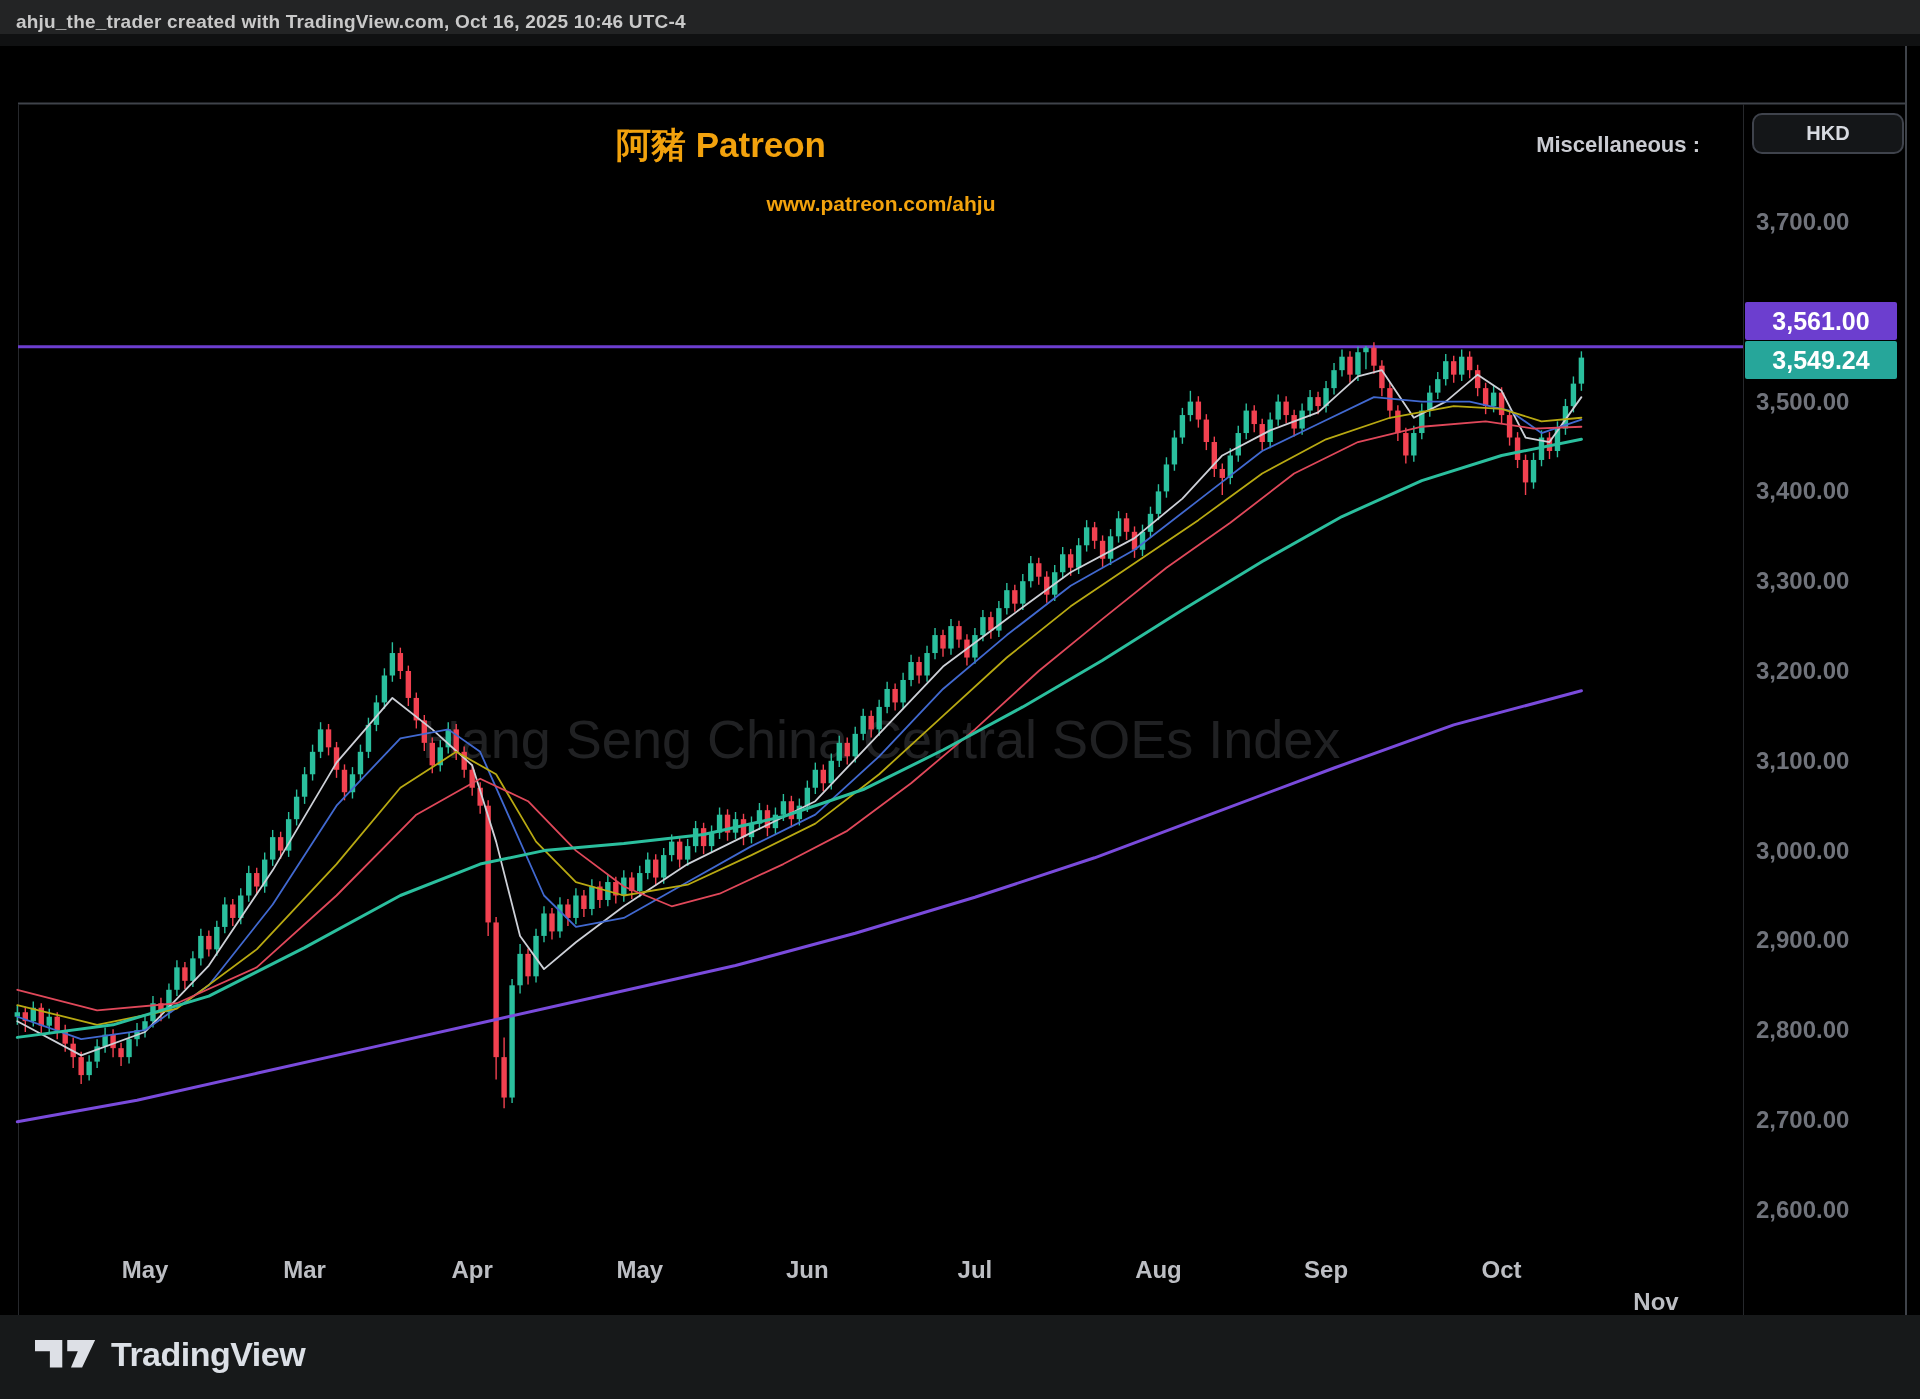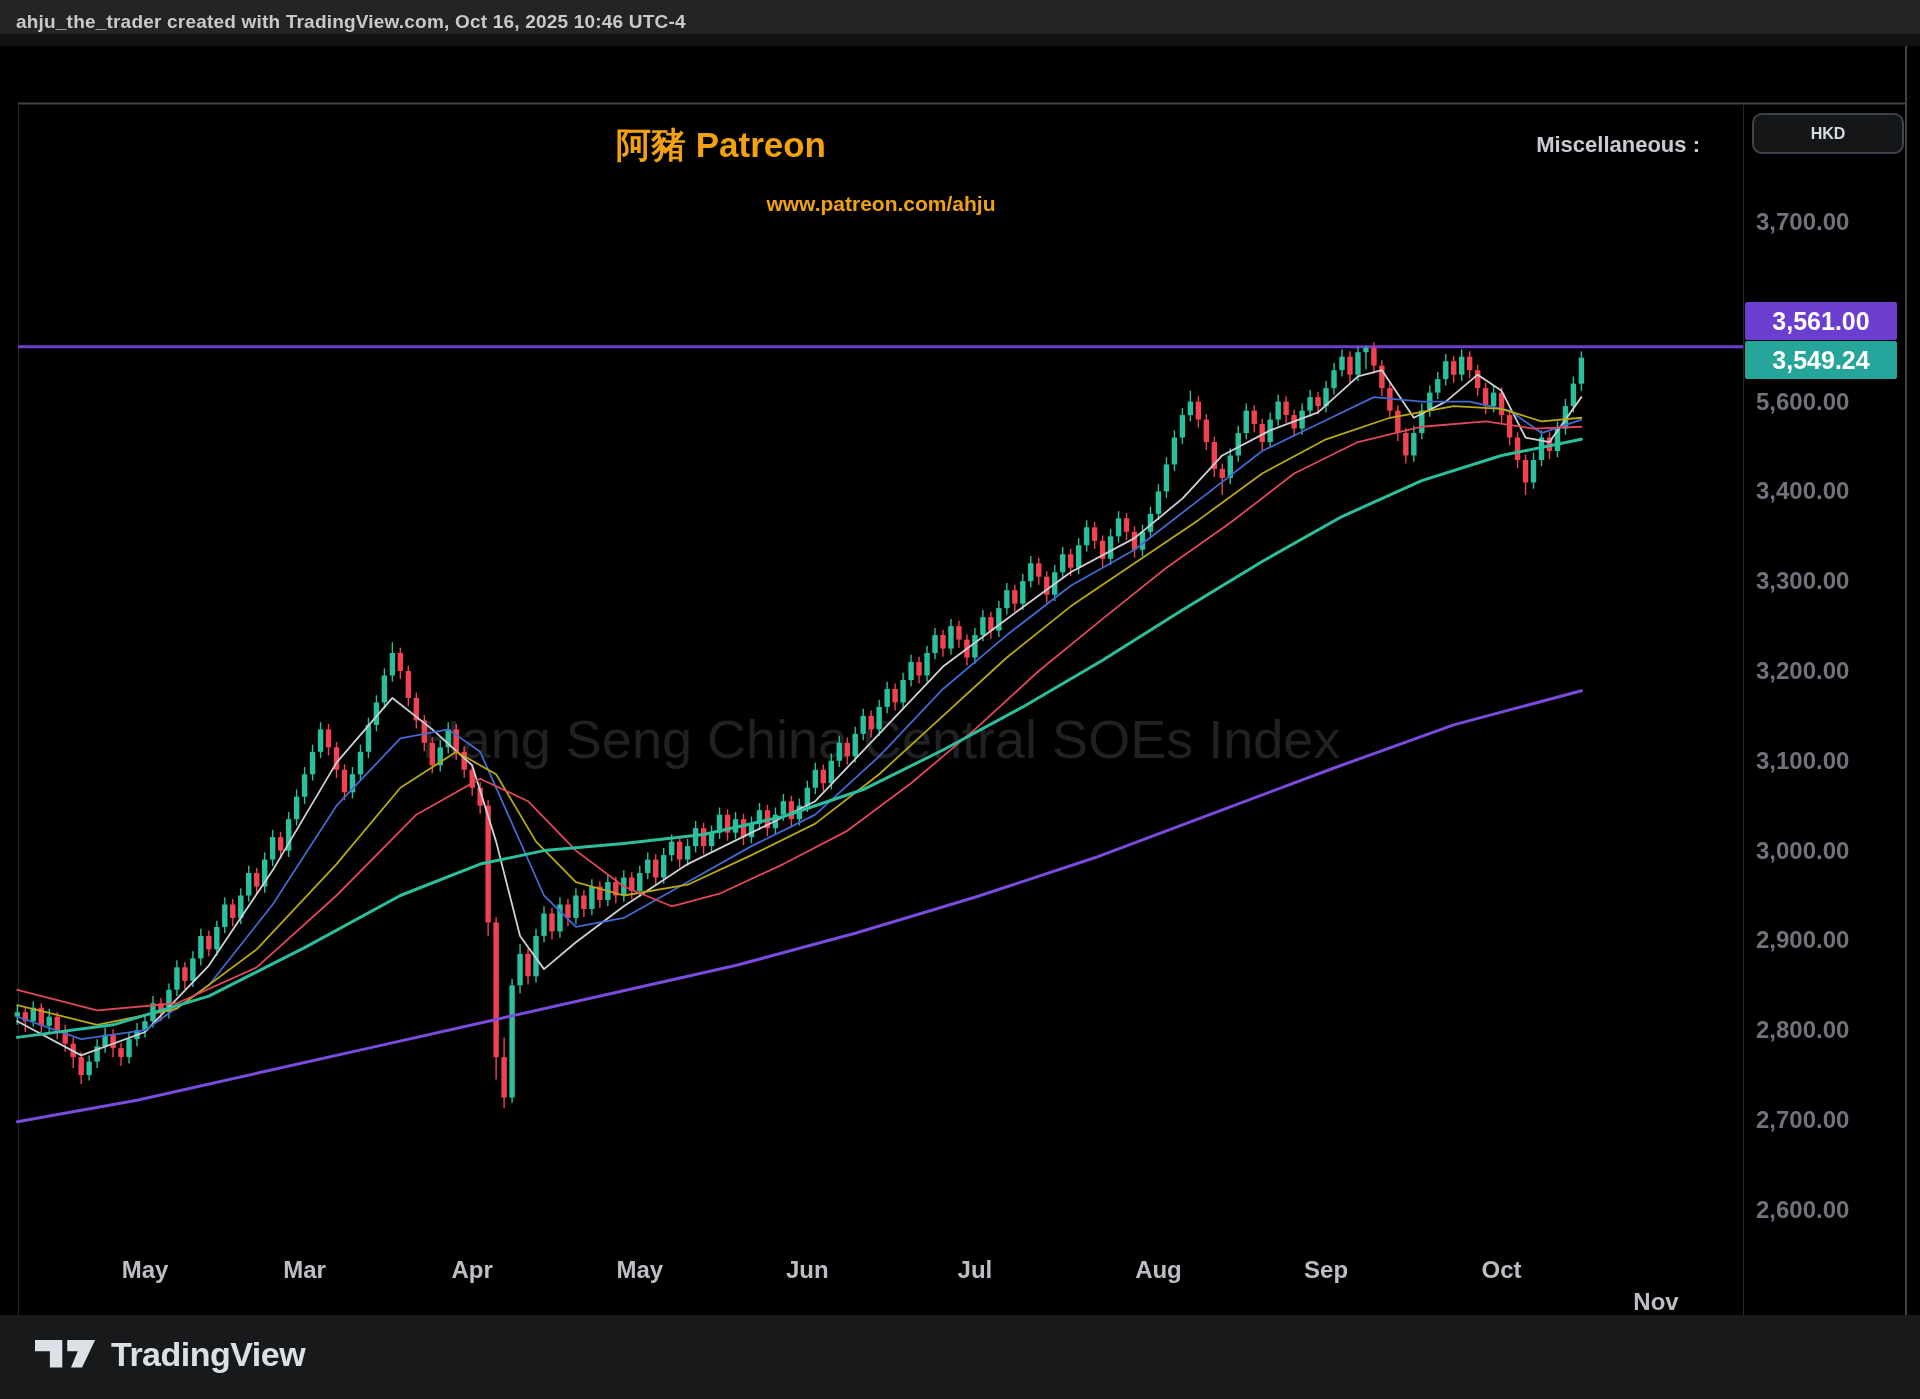--- a/index.html
+++ b/index.html
@@ -16,21 +16,21 @@
   .wm1{top:572px;font-size:104px;font-weight:500;color:rgba(134,138,148,0.20);letter-spacing:2px;}
   .wm2{top:708px;font-size:54px;font-weight:400;color:rgba(134,138,148,0.24);}
   svg.chart{position:absolute;left:0;top:0;z-index:2;}
   .overlay{position:absolute;z-index:3;}
   .hdr{left:36px;top:116px;font-size:21px;font-weight:600;color:#b4b7bd;}
   .hdr .chg{margin-left:12px;font-weight:700;}
   .promo-title{left:18px;top:122px;width:1406px;text-align:center;font-size:35px;font-weight:700;}
   .promo-url{left:18px;top:192px;width:1726px;text-align:center;font-size:21px;font-weight:700;}
   .misc{left:1380px;top:132px;width:320px;text-align:right;font-size:22px;font-weight:600;color:#c9cbd1;}
   .hkd-btn{left:1752px;top:113px;width:152px;height:41px;background:#141618;border:2px solid #3f434c;
-           border-radius:10px;color:#d8dbe1;font-size:16px;font-weight:700;display:flex;
+           border-radius:10px;color:#d8dbe1;font-size:20px;font-weight:700;display:flex;
            align-items:center;justify-content:center;cursor:pointer;}
   .badge{left:1745px;width:152px;height:38px;color:#fff;font-size:25px;font-weight:700;
          display:flex;align-items:center;justify-content:center;border-radius:2px;}
   .badge-level{top:302px;}
   .badge-last{top:341px;}
   .price-label{position:absolute;left:1756px;font-size:24px;color:#70737b;z-index:3;font-weight:bold;}
   .month-label{position:absolute;top:1256px;font-size:24px;font-weight:700;color:#bcbec3;z-index:3;
                transform:translateX(-50%);}
 </style>
 </head>
@@ -461,21 +461,21 @@
   <div class="overlay promo-url" id="promo-url" style="color: rgb(242, 162, 13);">www.patreon.com/ahju</div>
 
   <div class="overlay misc">Miscellaneous :</div>
   <div class="overlay hkd-btn">HKD</div>
 
   <div class="overlay badge badge-level" id="badge-level" style="background: rgb(108, 62, 207);">3,561.00</div>
   <div class="overlay badge badge-last" id="badge-last" style="background: rgb(38, 166, 154);">3,549.24</div>
 
   <div id="price-axis">
       <div class="price-label" style="top: 208px;">3,700.00</div>
-      <div class="price-label" style="top: 387.6px;">5,600.00</div>
+      <div class="price-label" style="top: 387.6px;">3,500.00</div>
       <div class="price-label" style="top: 477.4px;">3,400.00</div>
       <div class="price-label" style="top: 567.2px;">3,300.00</div>
       <div class="price-label" style="top: 657px;">3,200.00</div>
       <div class="price-label" style="top: 746.8px;">3,100.00</div>
       <div class="price-label" style="top: 836.6px;">3,000.00</div>
       <div class="price-label" style="top: 926.4px;">2,900.00</div>
       <div class="price-label" style="top: 1016.2px;">2,800.00</div>
       <div class="price-label" style="top: 1106px;">2,700.00</div>
       <div class="price-label" style="top: 1195.8px;">2,600.00</div>
     </div>

